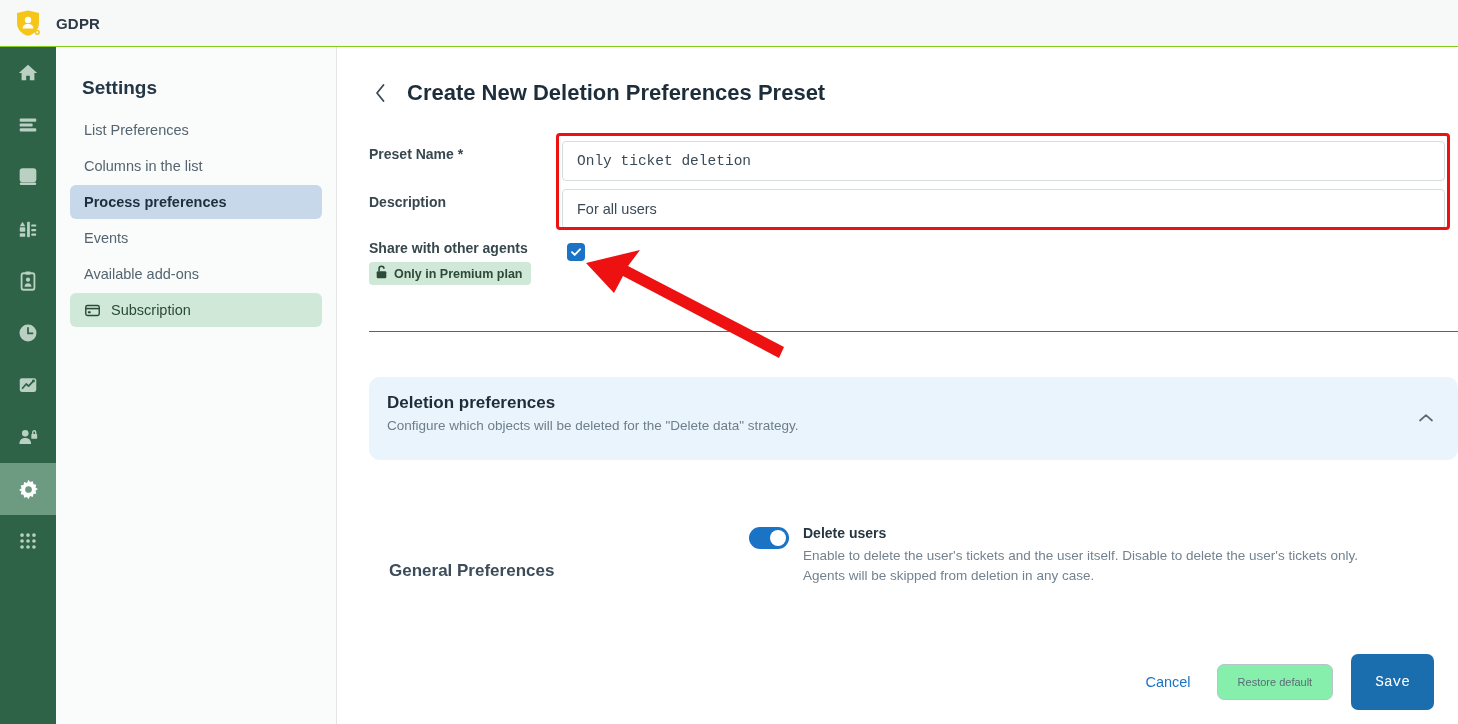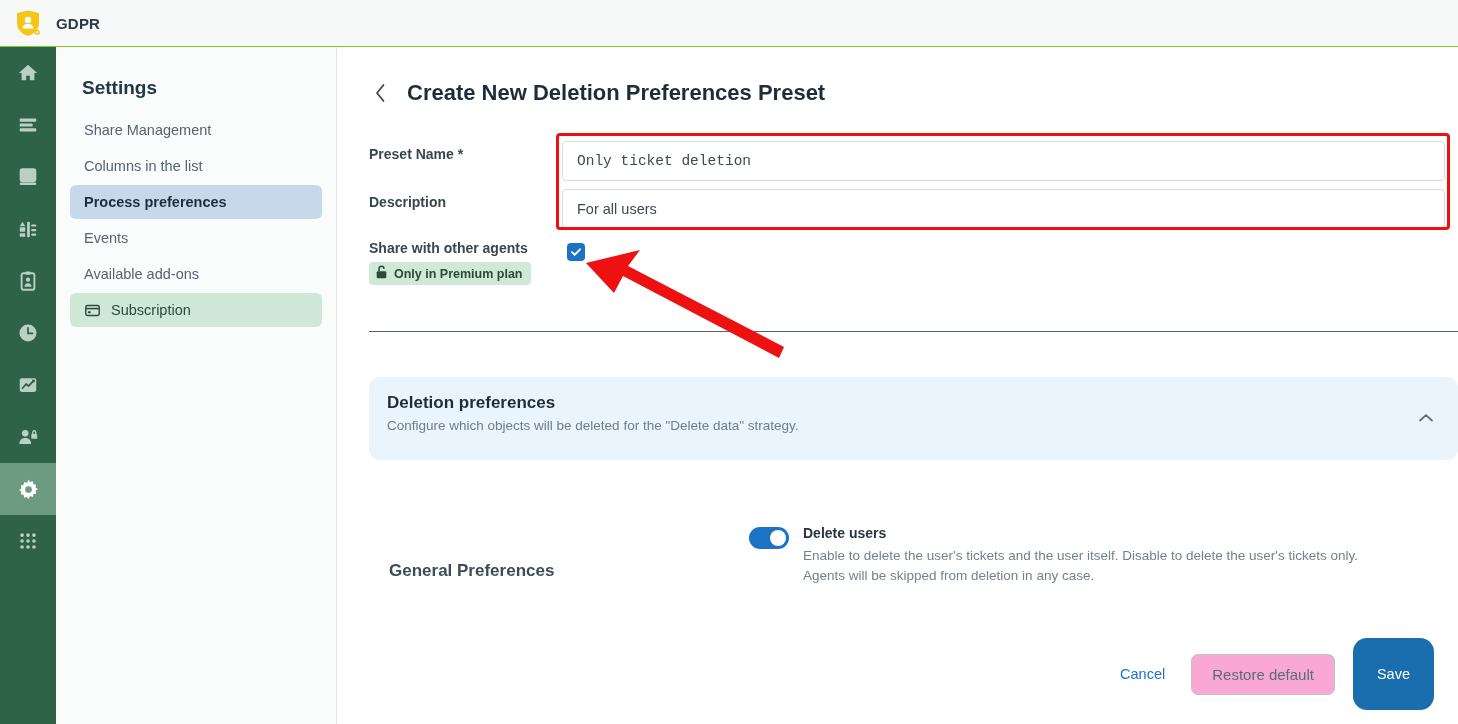--- a/index.html
+++ b/index.html
@@ -143,27 +143,27 @@
 
   
   .footer {
     position: absolute; right: 24px; bottom: 14px;
     display: flex; align-items: center; gap: 18px;
   }
   .btn-link {
     font-size: 14.5px; color: #1a73c4; cursor: pointer; padding: 6px 8px;
   }
   .btn-outline {
-    font-size: 15px; color: #5b6b78; background: #f9a8d4;
+    font-size: 11px; color: #5b6b78; background: #86efac;
     border: 1px solid #b9c3ca; border-radius: 7px;
     padding: 11px 20px; cursor: pointer;
   }
   .btn-primary {
     font-size: 14.5px; color: #ffffff; background: #1a6eae;
-    border: none; border-radius: 14px; padding: 28px 24px; cursor: pointer;
+    border: none; border-radius: 7px; padding: 20px 24px; cursor: pointer; font-family: Liberation Mono, monospace;
   }
 
   
   .arrow-overlay { position: absolute; left: 0; top: 0; width: 1458px; height: 724px; pointer-events: none; }
 </style>
 </head>
 <body>
 
 <div id="app">
 
@@ -259,21 +259,21 @@
           <circle class="ic" cx="12" cy="18.5" r="2"></circle>
           <circle class="ic" cx="18.5" cy="18.5" r="2"></circle>
       </svg>
     </div>
   </div>
 
   <div class="settings-pane">
     <div class="settings-title">Settings</div>
 
     <div class="nav-item">
-      <span>Share Management</span>
+      <span>List Preferences</span>
     </div>
     <div class="nav-item">
       <span>Columns in the list</span>
     </div>
     <div class="nav-item active">
       <span>Process preferences</span>
     </div>
     <div class="nav-item">
       <span>Events</span>
     </div>

